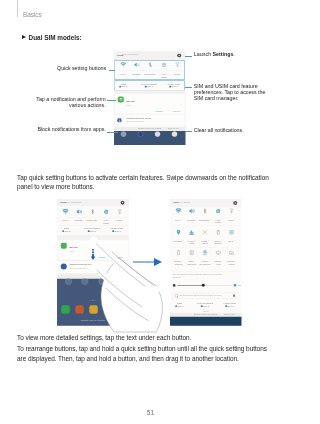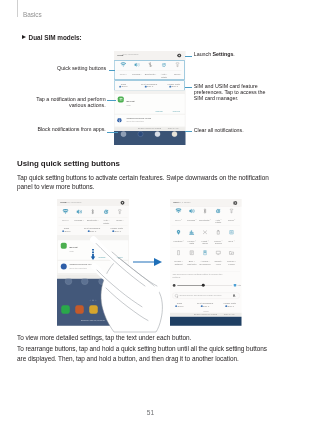--- a/index.html
+++ b/index.html
@@ -271,21 +271,20 @@
   <div class="cl" style="left:185px;top:86.6px;width:6.5px;"></div>
   <div class="callout" style="left:193.8px;top:82.6px;width:90px;line-height:6.25px;">
       <div>SIM and USIM card feature</div>
       <div>preferences. Tap to access the</div>
       <div>SIM card manager.</div>
     </div>
 
   <div class="cl" style="left:185px;top:131.4px;width:7px;"></div>
   <div class="callout" style="left:193.7px;top:127.4px;width:95px;">Clear all notifications.</div>
 
-  <h2 class="sec">Using quick setting buttons</h2>
 
   <div class="shot2">
     <div class="s2-inner">
       <div class="s2-status">
         <span class="s2-time">16:55</span>
         <span class="s2-date">Mon, 1 December</span>
         <span class="s2-gear"><svg viewBox="0 0 24 24" width="18" height="18">
               <path fill="#3f3f3f" d="M23.28 9.76 L23.28 14.24 L20.08 14.28 L19.33 16.10 L21.56 18.39 L18.39 21.56 L16.10 19.33 L14.28 20.08 L14.24 23.28 L9.76 23.28 L9.72 20.08 L7.90 19.33 L5.61 21.56 L2.44 18.39 L4.67 16.10 L3.92 14.28 L0.72 14.24 L0.72 9.76 L3.92 9.72 L4.67 7.90 L2.44 5.61 L5.61 2.44 L7.90 4.67 L9.72 3.92 L9.76 0.72 L14.24 0.72 L14.28 3.92 L16.10 4.67 L18.39 2.44 L21.56 5.61 L19.33 7.90 L20.08 9.72 Z"></path>
               <circle cx="12" cy="12" r="3.6" fill="#f4f2f0"></circle>
             </svg></span>

